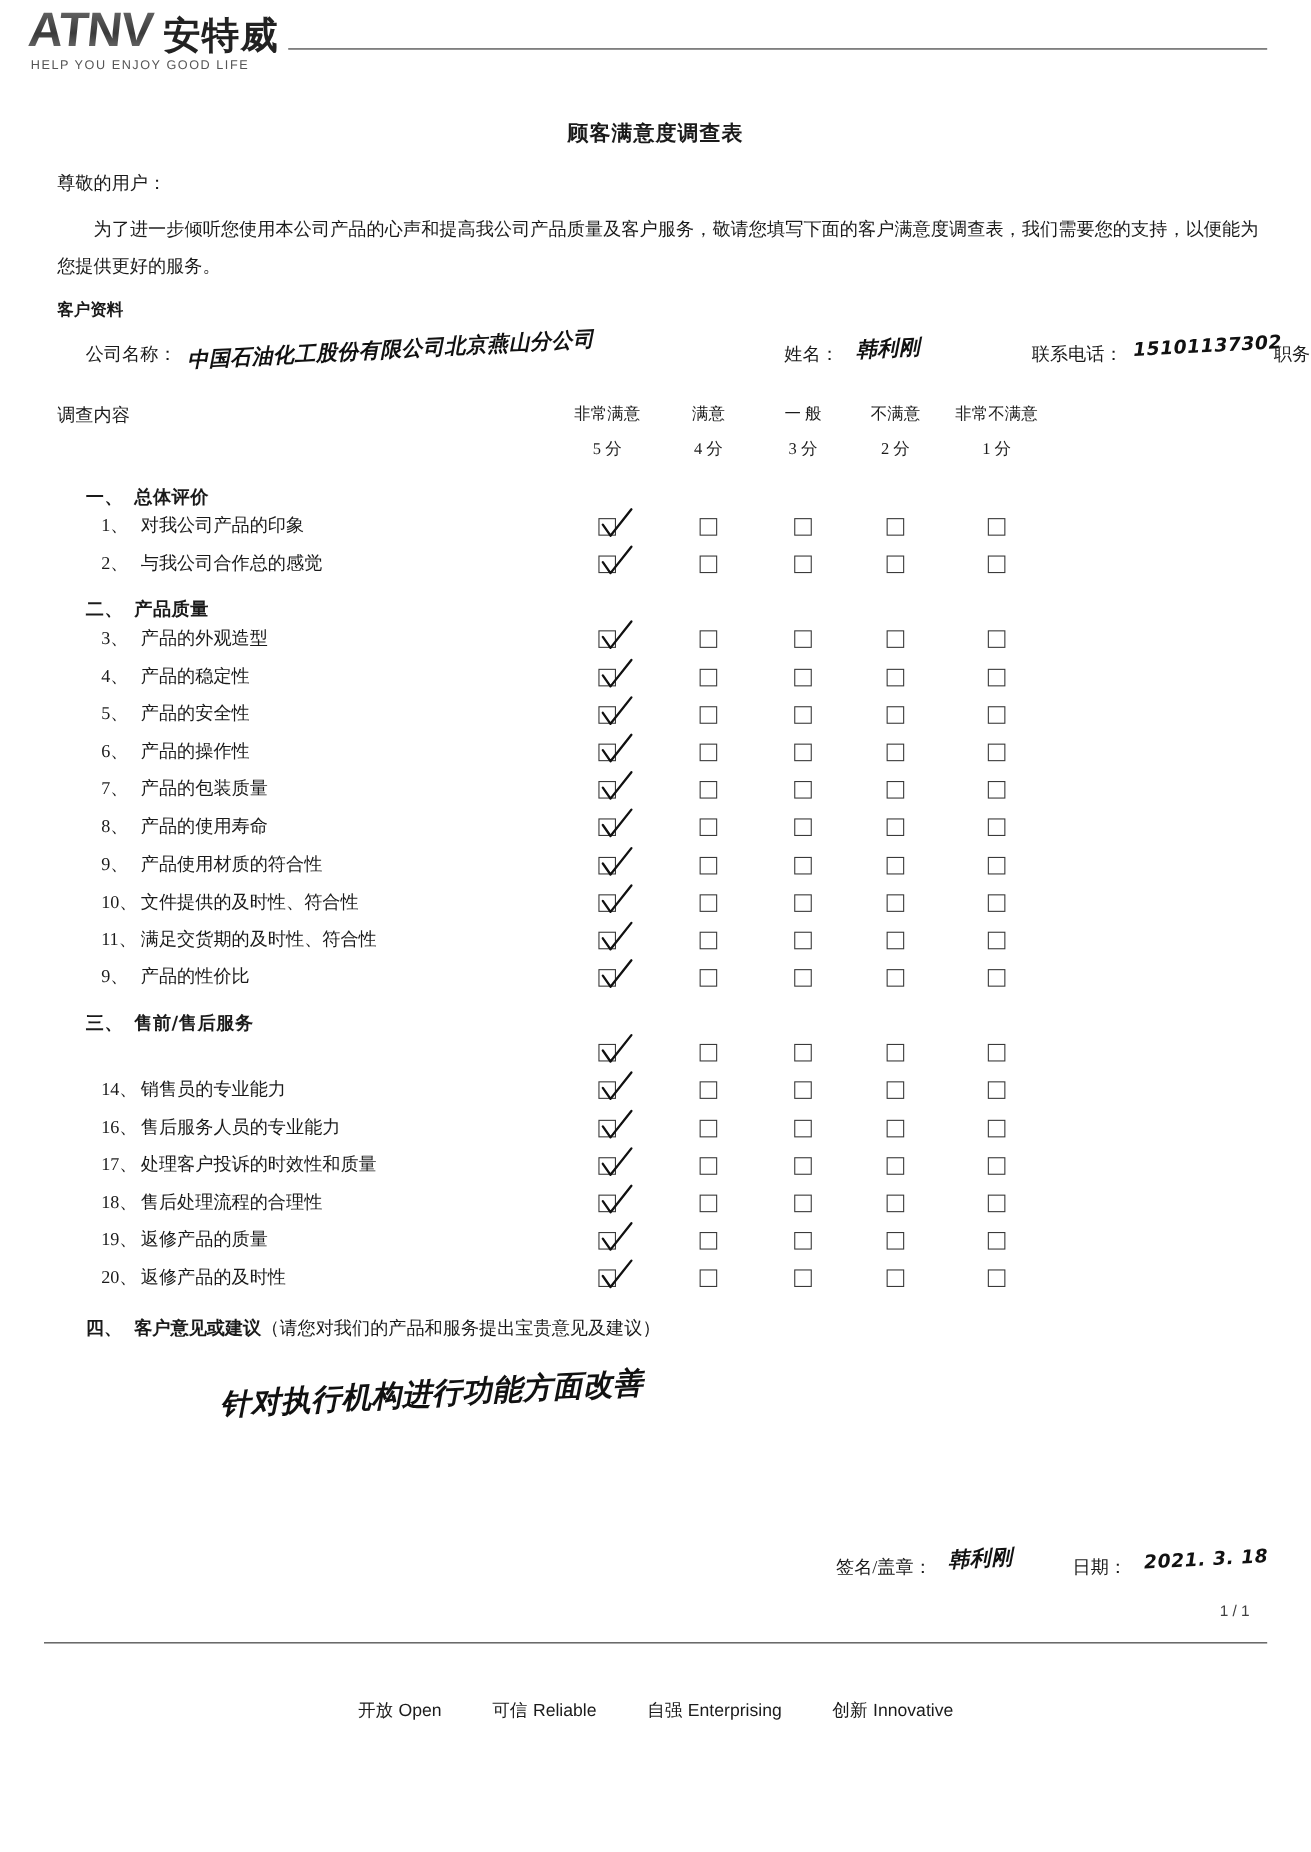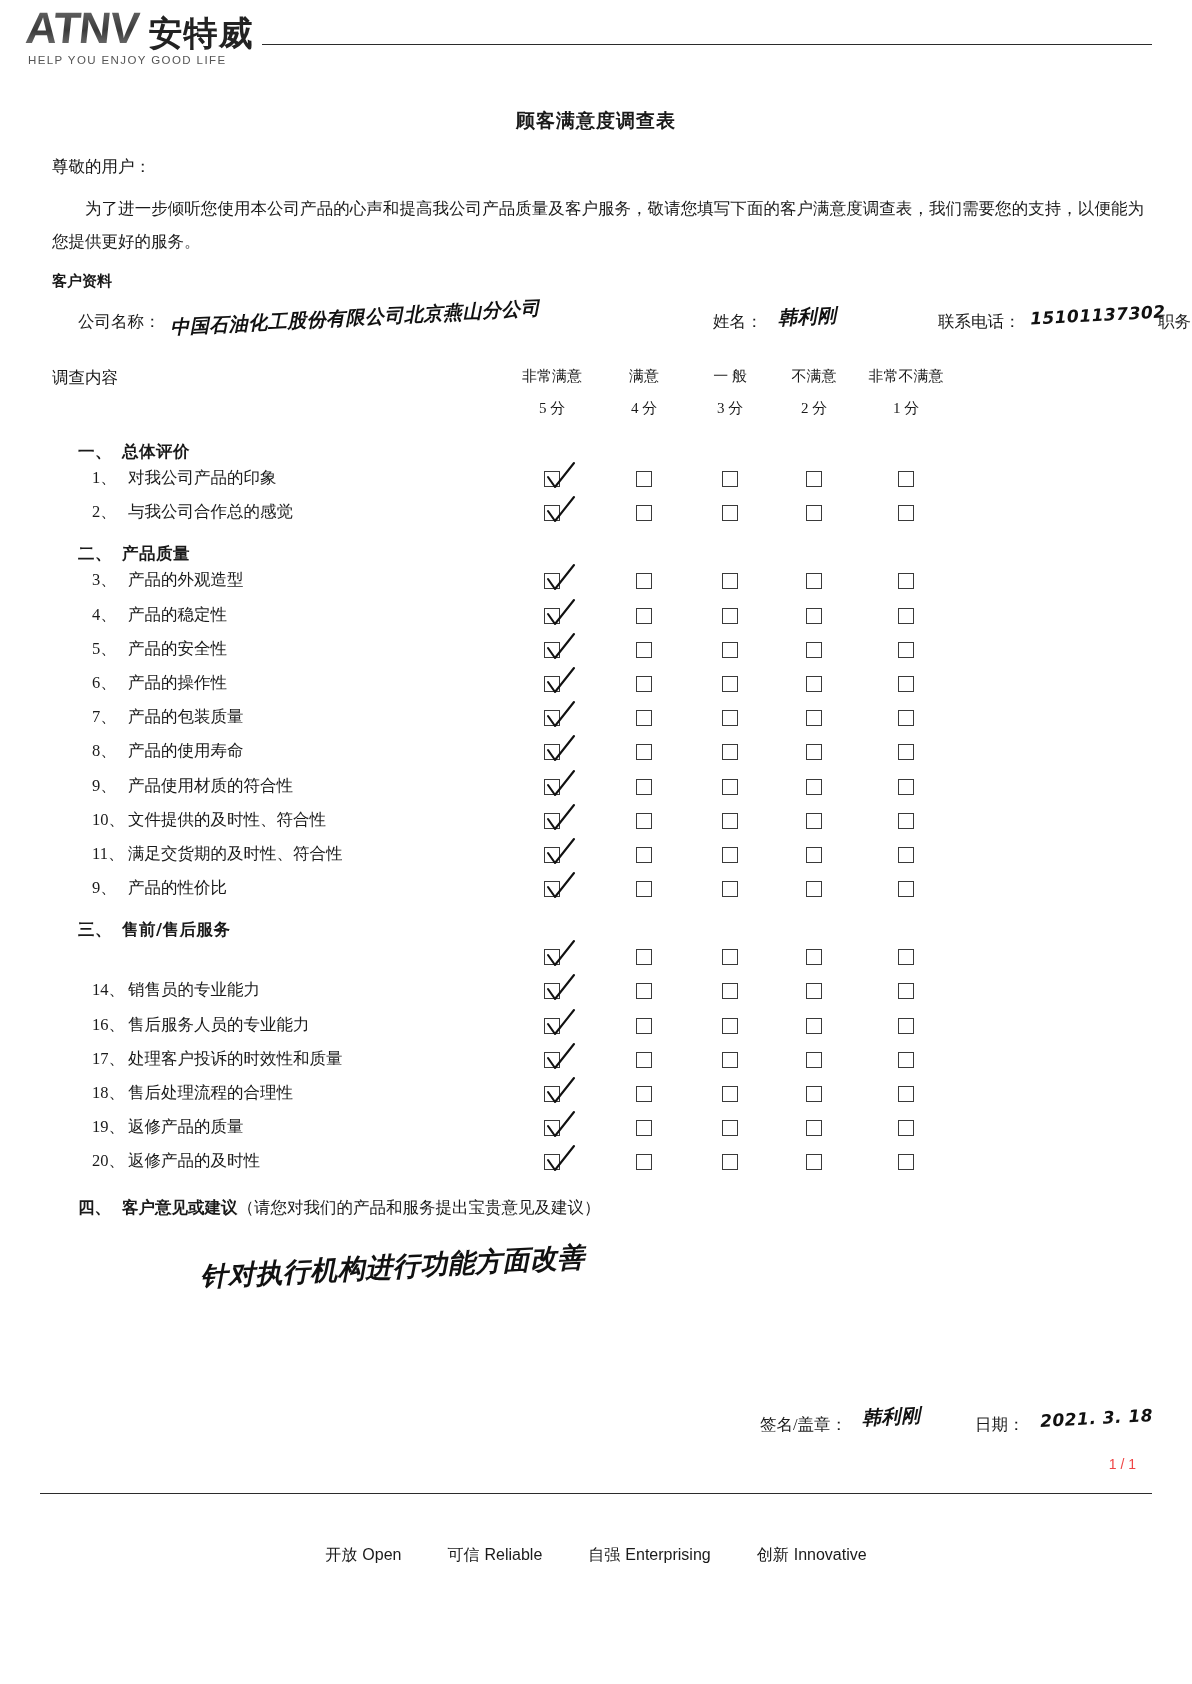--- a/index.html
+++ b/index.html
@@ -116,21 +116,21 @@
 
   
   .signoff {
     position:absolute; left: 0; right: 0; bottom: 236px;
     font-size: 16.5px;
   }
   .signoff-inner { position: relative; height: 44px; margin: 0 56px 0 0; }
   .so { position:absolute; white-space:nowrap; }
   .pageno {
     position:absolute; right: 56px; bottom: 212px;
-    font-family:"Liberation Sans", sans-serif; font-size: 14px; color:#ef4444;
+    font-family:"Liberation Sans", sans-serif; font-size: 14px; color:#404040;
   }
   .footer-rule {
     position:absolute; left: 40px; right: 40px; bottom: 190px;
     border-top: 1.4px solid #2b2b2b;
   }
   .footer-slogans {
     position:absolute; left:0; right:0; bottom: 118px;
     display:flex; justify-content:center; gap: 46px;
     font-size: 16px;
   }

